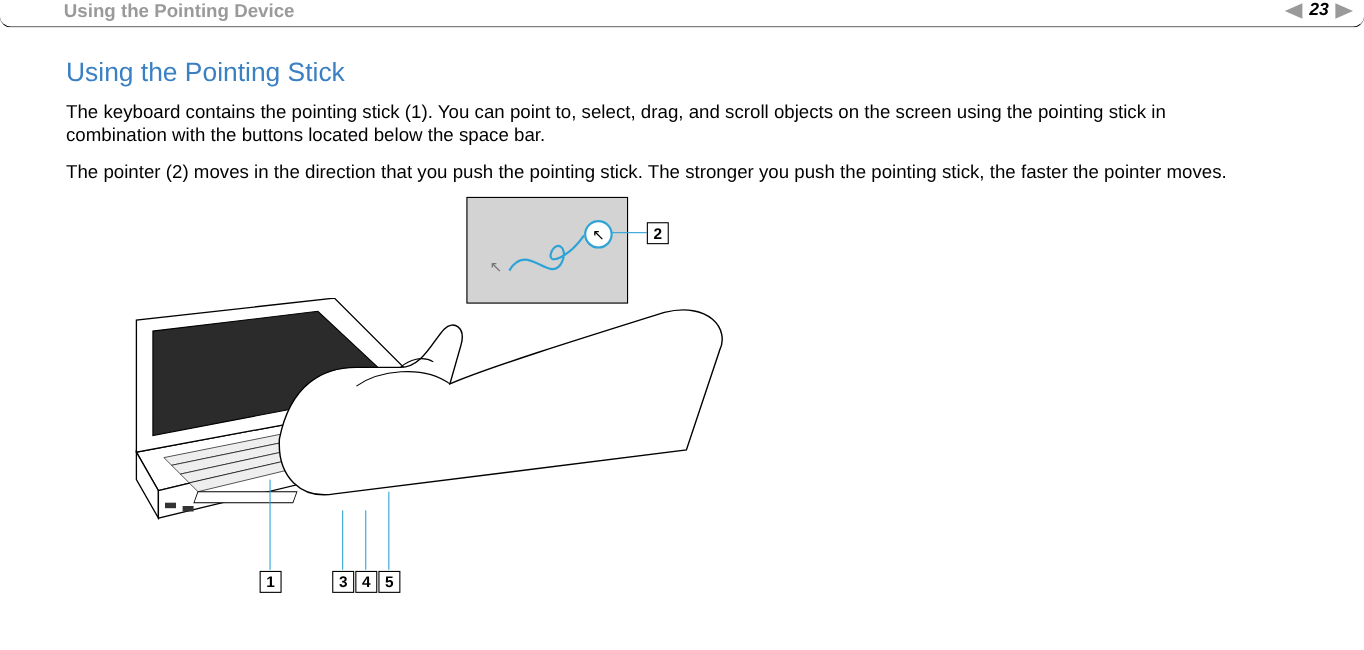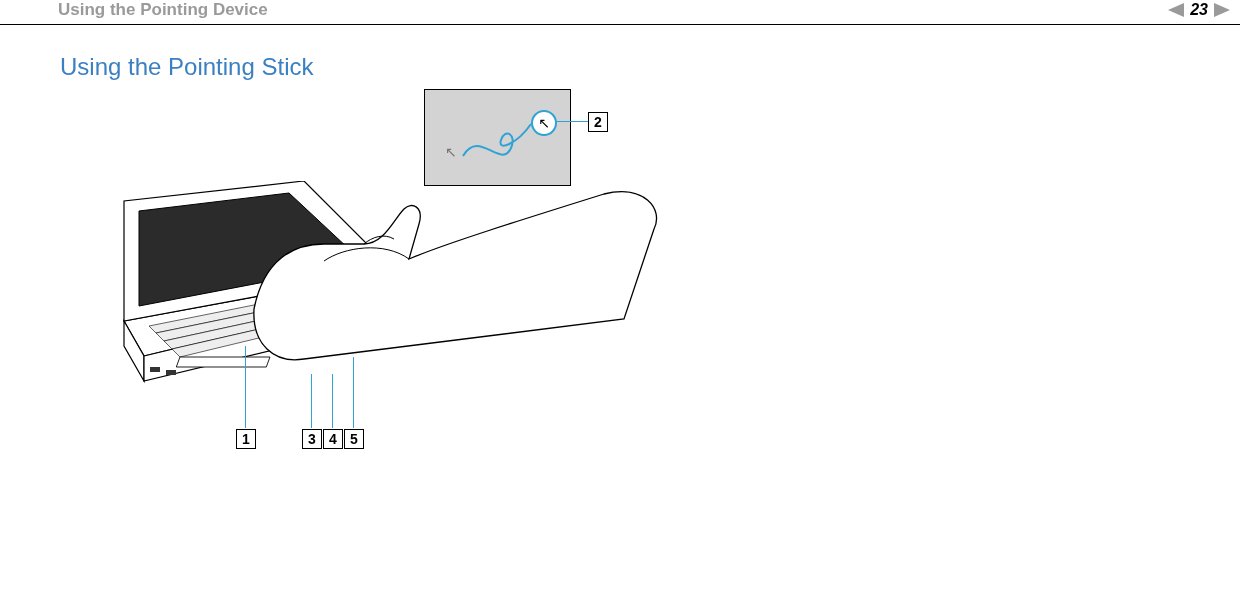--- a/index.html
+++ b/index.html
@@ -8,20 +8,21 @@
     font-family: Arial, Helvetica, sans-serif;
     background: #fff;
     width: 1240px;
   }
   .header-row {
     display: flex;
     align-items: center;
     justify-content: space-between;
     padding: 0 10px 4px 58px;
     border-bottom: 1.5px solid #000;
+    border-radius: 10px;
   }
   .header-title {
     color: #9a9a9a;
     font-size: 17px;
     font-weight: bold;
   }
   .page-nav {
     display: flex;
     align-items: center;
     gap: 6px;
@@ -141,20 +142,22 @@
   <div class="header-title">Using the Pointing Device</div>
   <div class="page-nav">
     <div class="arrow-left"></div>
     <div class="page-num">23</div>
     <div class="arrow-right"></div>
   </div>
 </div>
 
 <div class="content">
   <h2 class="section-title">Using the Pointing Stick</h2>
+  <p class="para">The keyboard contains the pointing stick (1). You can point to, select, drag, and scroll objects on the screen using the pointing stick in combination with the buttons located below the space bar.</p>
+  <p class="para">The pointer (2) moves in the direction that you push the pointing stick. The stronger you push the pointing stick, the faster the pointer moves.</p>
 
   <div class="figure-area">
 
     <svg class="laptop" viewBox="0 0 320 235">
       <polygon points="20,140 290,90 310,110 40,175" fill="#fff" stroke="#000" stroke-width="1.2"></polygon>
       <polygon points="20,140 40,175 40,200 20,165" fill="#fff" stroke="#000" stroke-width="1.2"></polygon>
       <polygon points="40,175 310,110 310,135 40,200" fill="#fff" stroke="#000" stroke-width="1.2"></polygon>
 
       <polygon points="20,140 20,20 200,0 290,90" fill="#fff" stroke="#000" stroke-width="1.2"></polygon>
       <polygon points="35,125 35,30 185,12 260,82" fill="#2b2b2b" stroke="#000" stroke-width="1"></polygon>

